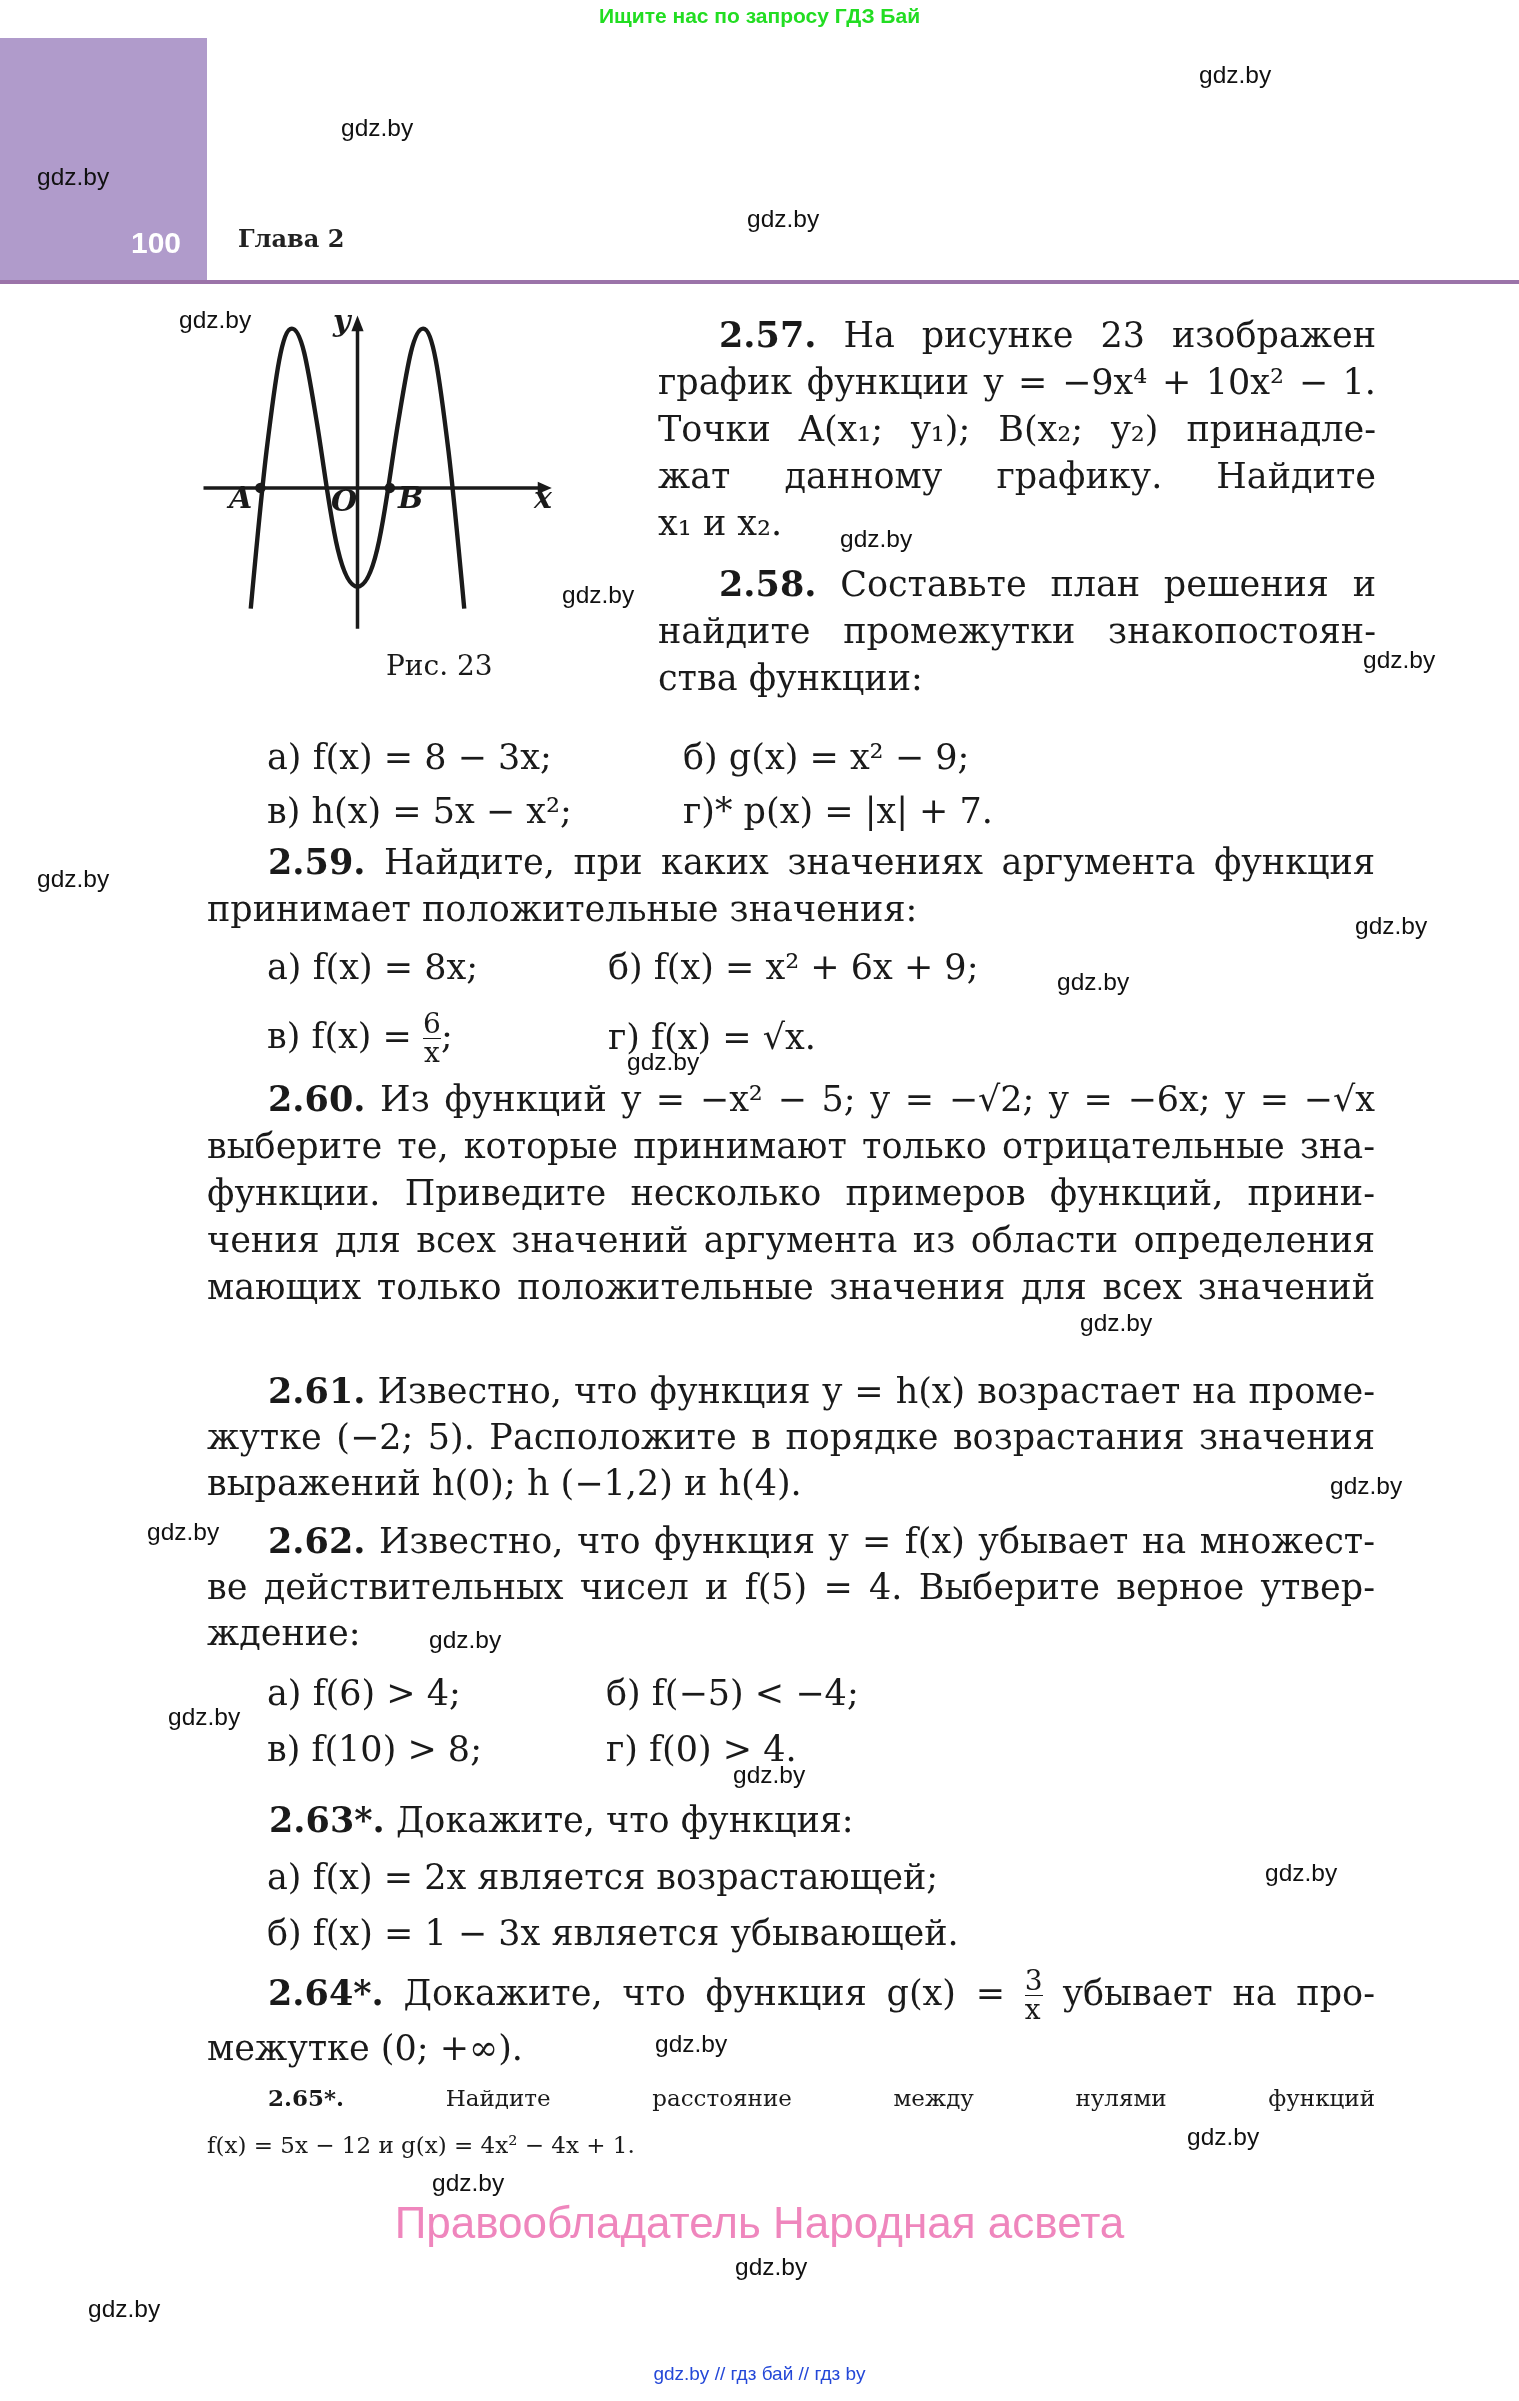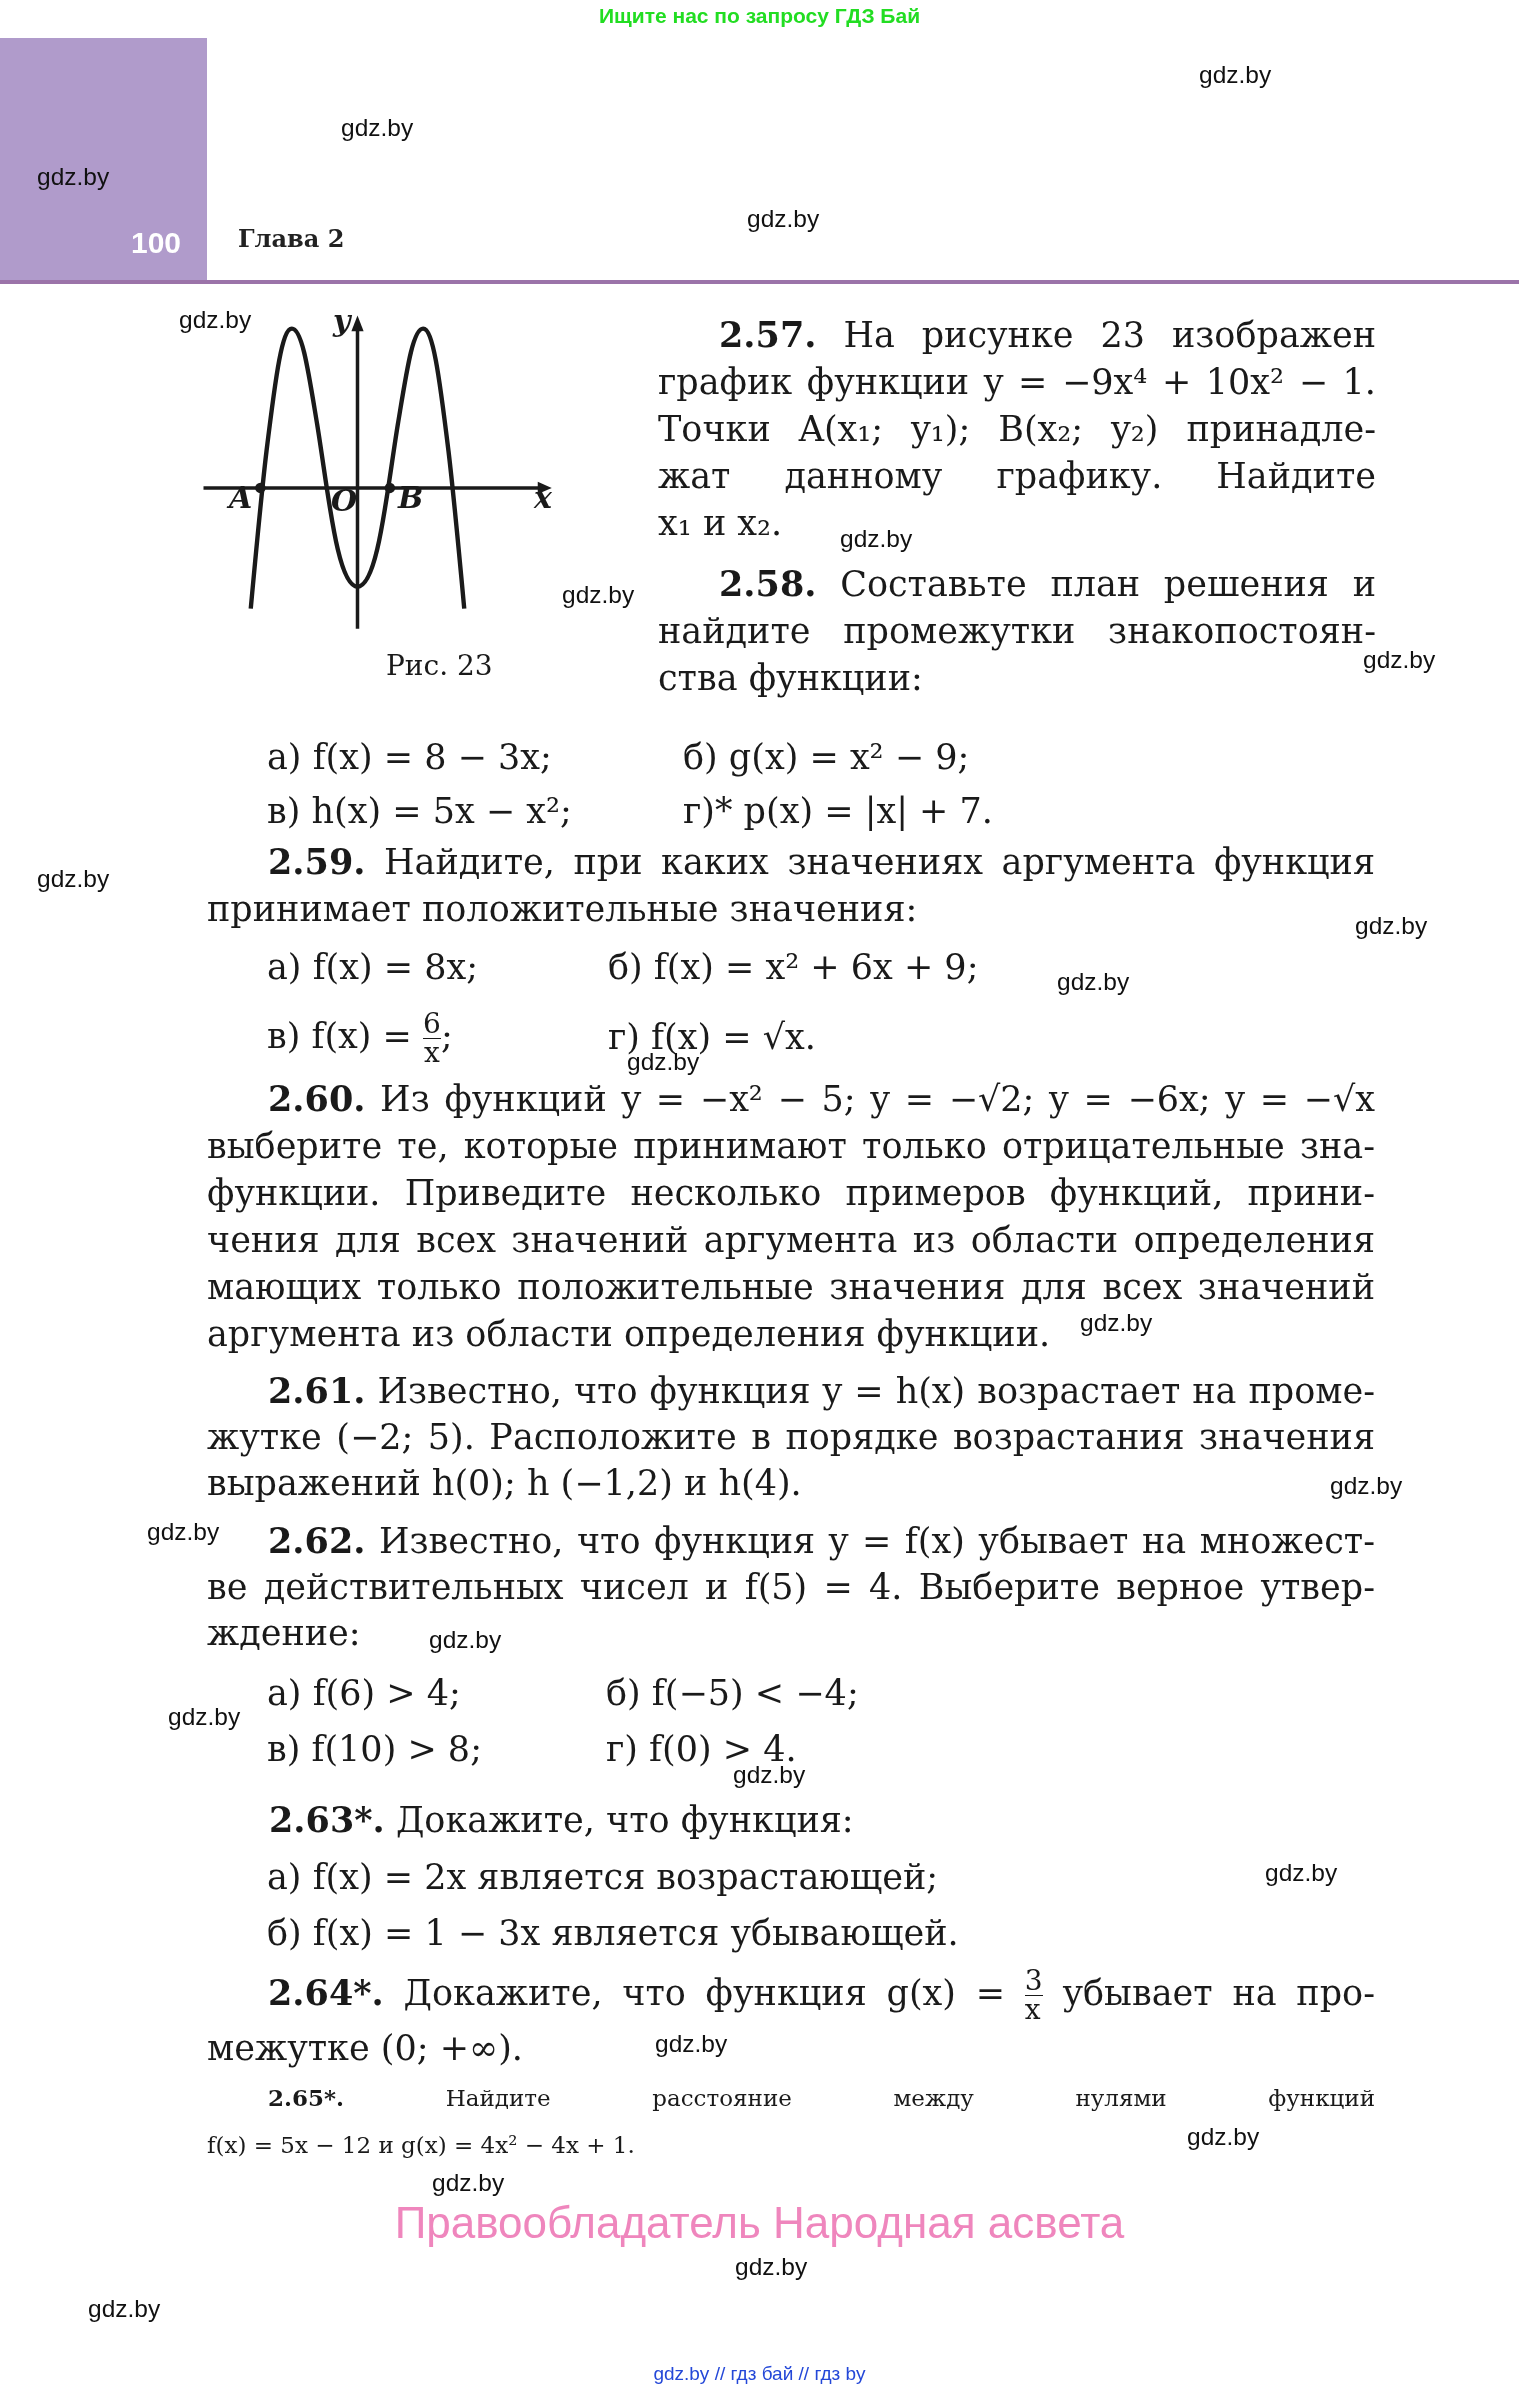--- a/index.html
+++ b/index.html
@@ -77,21 +77,20 @@
   <span class="frac"><span>6</span><span class="den">x</span></span>;
 </div>
 <div class="line" style="left:608px;top:1005px">г) f(x) = √x.</div>
 
 <div class="abs" style="left:207px;top:1075px;width:1168px;font-size:35px;line-height:47px">
   <div class="just" style="padding-left:61px"><b>2.60.</b> <span>Из функций y = −x² − 5; y = −√2; y = −6x; y = −√x</span></div>
   <div class="just">выберите те, которые принимают только отрицательные зна-</div>
   <div class="just">функции. Приведите несколько примеров функций, прини-</div>
   <div class="just">чения для всех значений аргумента из области определения</div>
   <div class="just">мающих только положительные значения для всех значений</div>
-  <div>аргумента из области определения функции.</div>
 </div>
 
 <div class="abs" style="left:207px;top:1368px;width:1168px;font-size:35px;line-height:46px">
   <div class="just" style="padding-left:61px"><b>2.61.</b> <span>Известно, что функция y = h(x) возрастает на проме-</span></div>
   <div class="just">жутке (−2; 5). Расположите в порядке возрастания значения</div>
   <div>выражений h(0); h (−1,2) и h(4).</div>
 </div>
 
 <div class="abs" style="left:207px;top:1518px;width:1168px;font-size:35px;line-height:46px">
   <div class="just" style="padding-left:61px"><b>2.62.</b> <span>Известно, что функция y = f(x) убывает на множест-</span></div>

